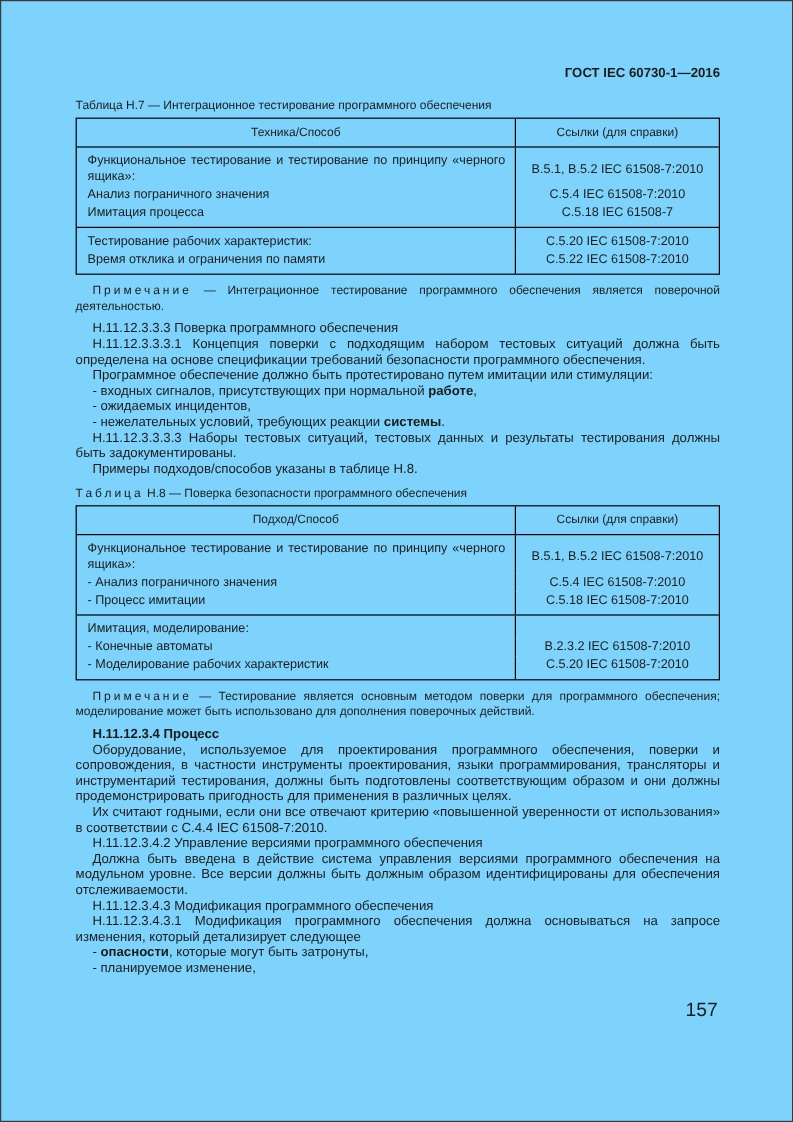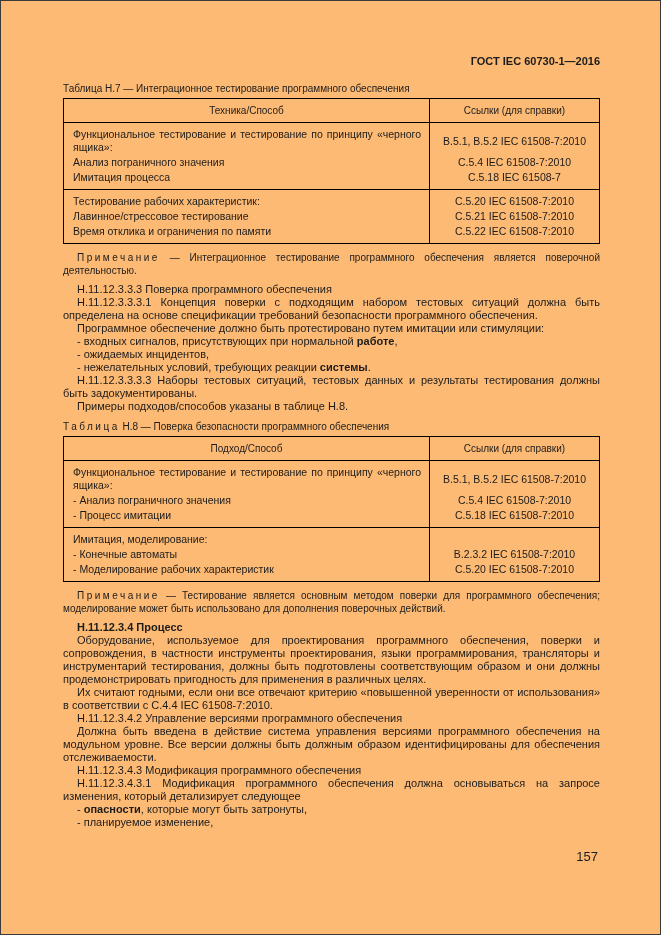--- a/index.html
+++ b/index.html
@@ -1,20 +1,20 @@
 <!DOCTYPE html>
 <html lang="ru"><head>
 <meta charset="utf-8">
 <style>
   * { box-sizing: border-box; }
   html, body { margin: 0; padding: 0; background: #e8e8e8; }
   .page {
     width: 661px; height: 935px;
     margin: 0 auto;
-    background: #fdba74;
+    background: #7dd3fc;
     border: 1px solid #3a3a3a;
     font-family: "Liberation Sans", sans-serif;
     color: #1c1c1c;
     overflow: hidden;
   }
   .content { padding: 54px 60px 0 62px; }
 
   .running-header {
     font-size: 11px; font-weight: 700;
     text-align: right;
@@ -50,21 +50,21 @@
   }
   .bold { font-weight: 700; }
 
   .note {
     font-size: 10px; line-height: 12.5px;
     text-align: justify; text-indent: 14px;
     margin: 8px 0 6px 0;
   }
   .note-label { letter-spacing: 2.5px; }
 
-  .page-number { text-align: right; font-size: 13px; margin-top: 20px; padding-right: 2px; }
+  .page-number { text-align: right; font-size: 16px; margin-top: 20px; padding-right: 2px; }
 </style>
 </head>
 <body>
 
 <div class="page">
   <div class="content">
 
     <div class="running-header">ГОСТ IEC 60730-1—2016</div>
 
     <div class="table-caption">
@@ -88,24 +88,20 @@
         </div>
         <div class="tline">
           <div class="tl">Имитация процесса</div>
           <div class="tr-cell">C.5.18 IEC 61508-7</div>
         </div>
       </div>
       <div class="tgroup">
         <div class="tline">
           <div class="tl">Тестирование рабочих характеристик:</div>
           <div class="tr-cell">C.5.20 IEC 61508-7:2010</div>
-        </div>
-        <div class="tline">
-          <div class="tl">Лавинное/стрессовое тестирование</div>
-          <div class="tr-cell">C.5.21 IEC 61508-7:2010</div>
         </div>
         <div class="tline">
           <div class="tl">Время отклика и ограничения по памяти</div>
           <div class="tr-cell">C.5.22 IEC 61508-7:2010</div>
         </div>
       </div>
     </div>
 
     <div class="note">
       <span class="note-label">Примечание</span>

